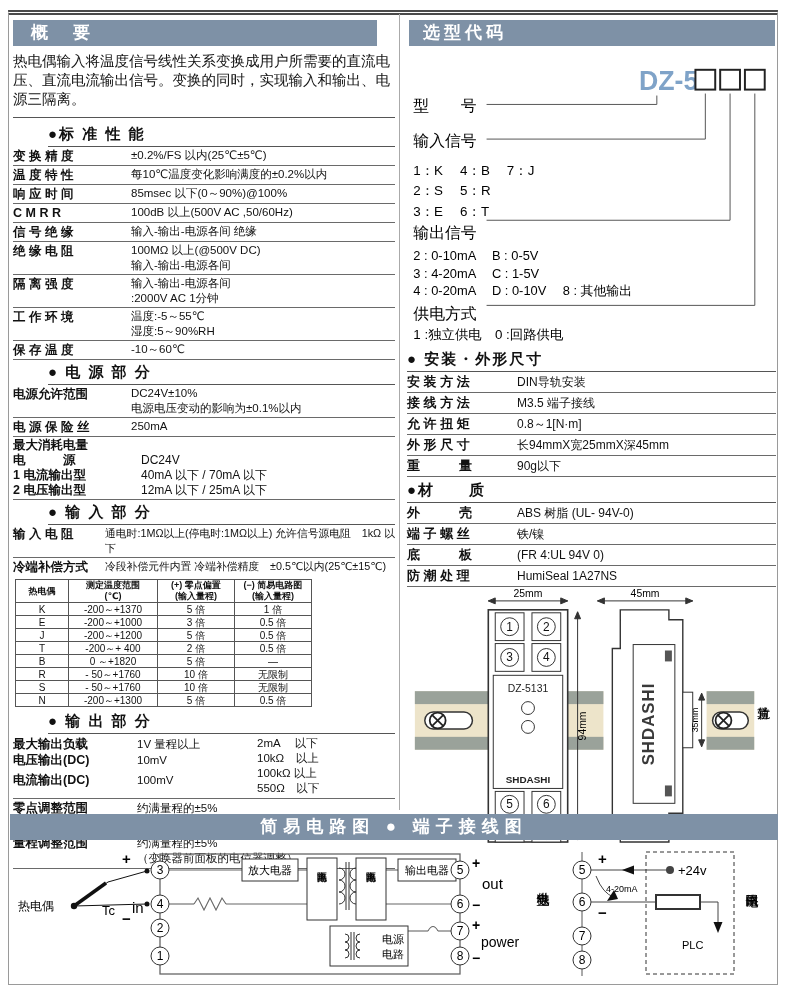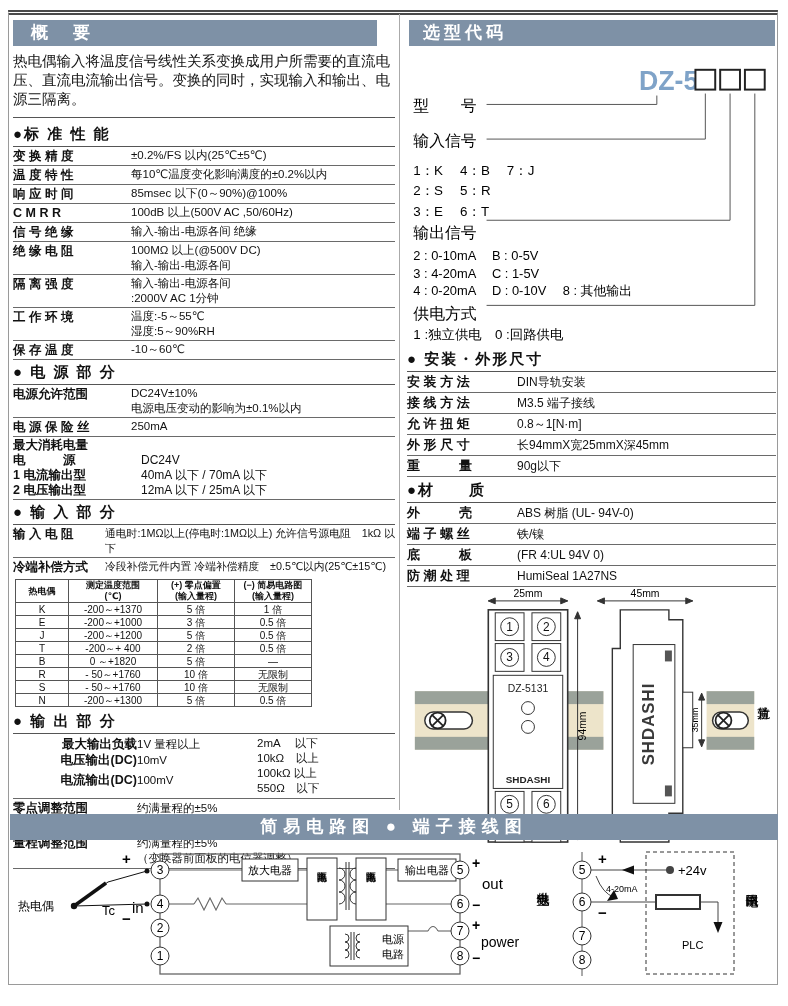--- a/index.html
+++ b/index.html
@@ -9,35 +9,35 @@
          border:1px solid #9a9a9a;border-top:5px double #4a4a4a;background:#fff;box-sizing:border-box;}
   .divider{position:absolute;left:399px;top:14px;width:1px;height:796px;background:#aaa;}
   .bar{position:absolute;height:26px;background:#7e91a6;color:#fff;font-weight:bold;
        font-size:17px;line-height:26px;letter-spacing:4px;}
   .bar-left{left:13px;top:20px;width:364px;padding-left:18px;box-sizing:border-box;}
   .bar-right{left:409px;top:20px;width:366px;padding-left:14px;box-sizing:border-box;}
   .bar-bottom{left:10px;top:814px;width:768px;text-align:center;letter-spacing:6px;}
   .col-left{position:absolute;left:13px;top:50px;width:382px;}
   .col-right{position:absolute;left:407px;top:50px;width:369px;}
   .overview{font-size:14.5px;line-height:19px;margin:2px 0 4px 0;border-bottom:1px solid #555;padding-bottom:8px;}
-  .sec-title{font-weight:bold;font-size:15px;letter-spacing:2px;padding:3px 0 2px 0;border-bottom:1.5px solid #555;}
+  .sec-title{font-weight:bold;font-size:15px;letter-spacing:2px;padding:3px 0 2px 0;border-bottom:1.5px solid #555;margin-left:35px;}
   .row{display:flex;border-bottom:1px solid #6a6a6a;padding:1px 0;align-items:flex-start;}
   .row .lab{width:118px;flex-shrink:0;font-weight:bold;font-size:12.5px;line-height:15px;padding-top:1px;}
   .row .val{font-size:11.5px;line-height:15px;}
   .row .val div{min-width:1px;}
   .blk{border-bottom:1px solid #6a6a6a;padding:1px 0;}
   .blk .bt{font-weight:bold;font-size:12.5px;line-height:15px;}
   .blk .srow{display:flex;font-size:12px;line-height:15px;}
   .blk .srow .sl{width:128px;font-weight:bold;font-size:12.5px;}
   .tc{border-collapse:collapse;margin:3px 0 2px 2px;}
   .tc th,.tc td{border:1px solid #555;font-size:9.5px;line-height:11px;padding:0 3px;text-align:center;font-weight:normal;}
   .tc th{font-weight:bold;font-size:9px;}
   .tc td{font-size:10px;height:12px;}
   .outload{display:flex;border-bottom:1px solid #6a6a6a;padding:2px 0;}
-  .outload .c1{width:124px;font-weight:bold;font-size:12.5px;line-height:16px;text-align:right;}
+  .outload .c1{width:124px;font-weight:bold;font-size:12.5px;line-height:16px;}
   .outload .c2{width:120px;font-size:11.5px;line-height:16px;}
   .outload .c3{font-size:11.5px;line-height:15px;}
   .row2{display:flex;border-bottom:1px solid #6a6a6a;padding:2px 0;}
   .row2 .lab{width:124px;font-weight:bold;font-size:12.5px;line-height:15px;flex-shrink:0;}
   .row2 .val{font-size:11.5px;line-height:15px;}
   .rrow{display:flex;border-bottom:1px solid #6a6a6a;padding:2px 0;}
   .rrow .lab{width:110px;font-weight:bold;font-size:13px;line-height:16px;flex-shrink:0;}
   .rrow .val{font-size:12px;line-height:16px;}
   .rsec{font-weight:bold;font-size:15px;letter-spacing:2px;padding:4px 0 2px 0;border-bottom:1.5px solid #555;}
   svg text{font-family:"Liberation Sans","DejaVu Sans",sans-serif;}

